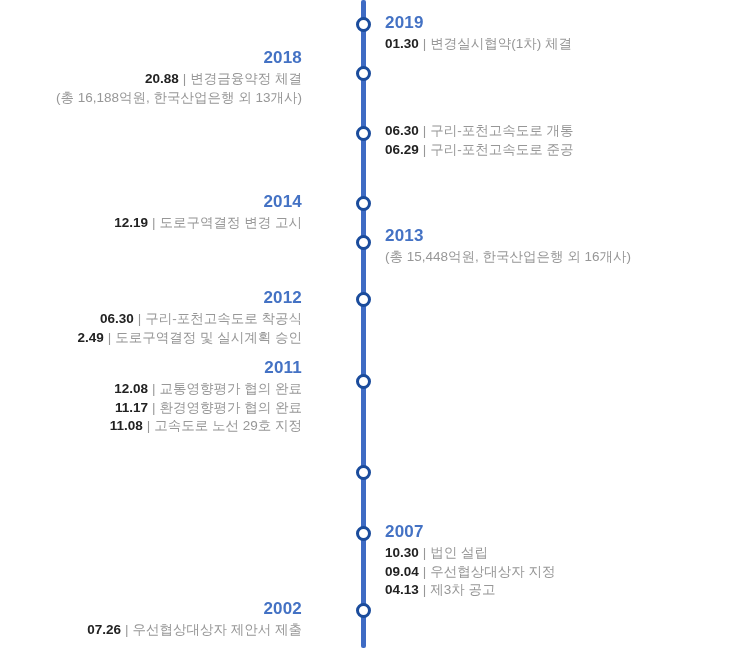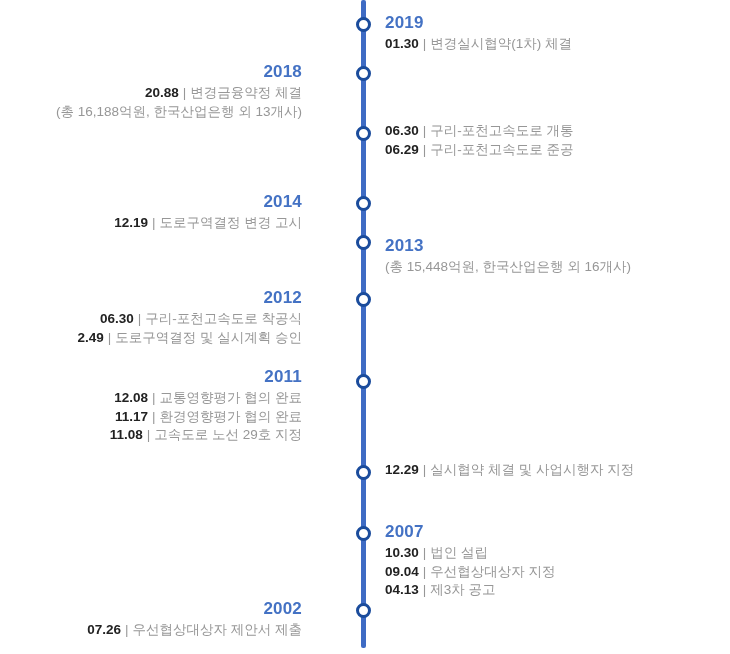--- a/index.html
+++ b/index.html
@@ -67,56 +67,55 @@
 
 <div class="stage">
   <div class="tl-line"></div>
   <div id="entries">
       <div class="tl-node" style="top: 16.5px;"></div>
       <div class="entry right" style="top: 13px;">
         <div class="year">2019</div>
         <div class="event-row"><span class="date">01.30</span><span class="sep">|</span><span class="txt">변경실시협약(1차) 체결</span></div>
       </div>
       <div class="tl-node" style="top: 65.5px;"></div>
-      <div class="entry left" style="top: 62px;">
+      <div class="entry left" style="top: 48px;">
         <div class="year">2018</div>
         <div class="event-row"><span class="date">20.88</span><span class="sep">|</span><span class="txt">변경금융약정 체결</span></div>
         <div class="note">(총 16,188억원, 한국산업은행 외 13개사)</div>
       </div>
       <div class="tl-node" style="top: 125.5px;"></div>
       <div class="entry right" style="top: 122px;">
         <div class="event-row"><span class="date">06.30</span><span class="sep">|</span><span class="txt">구리-포천고속도로 개통</span></div>
         <div class="event-row"><span class="date">06.29</span><span class="sep">|</span><span class="txt">구리-포천고속도로 준공</span></div>
       </div>
       <div class="tl-node" style="top: 195.5px;"></div>
       <div class="entry left" style="top: 192px;">
         <div class="year">2014</div>
         <div class="event-row"><span class="date">12.19</span><span class="sep">|</span><span class="txt">도로구역결정 변경 고시</span></div>
       </div>
       <div class="tl-node" style="top: 234.5px;"></div>
-      <div class="entry right" style="top: 236px;">
+      <div class="entry right" style="top: 226px;">
         <div class="year">2013</div>
         <div class="note">(총 15,448억원, 한국산업은행 외 16개사)</div>
       </div>
       <div class="tl-node" style="top: 291.5px;"></div>
       <div class="entry left" style="top: 288px;">
         <div class="year">2012</div>
         <div class="event-row"><span class="date">06.30</span><span class="sep">|</span><span class="txt">구리-포천고속도로 착공식</span></div>
         <div class="event-row"><span class="date">2.49</span><span class="sep">|</span><span class="txt">도로구역결정 및 실시계획 승인</span></div>
       </div>
       <div class="tl-node" style="top: 373.5px;"></div>
-      <div class="entry left" style="top: 367px;">
+      <div class="entry left" style="top: 358px;">
         <div class="year">2011</div>
         <div class="event-row"><span class="date">12.08</span><span class="sep">|</span><span class="txt">교통영향평가 협의 완료</span></div>
         <div class="event-row"><span class="date">11.17</span><span class="sep">|</span><span class="txt">환경영향평가 협의 완료</span></div>
         <div class="event-row"><span class="date">11.08</span><span class="sep">|</span><span class="txt">고속도로 노선 29호 지정</span></div>
       </div>
       <div class="tl-node" style="top: 464.5px;"></div>
       <div class="entry right" style="top: 461px;">
-        <div class="event-row"><span class="date">12.29</span><span class="sep">|</span><span class="txt">실시협약 체결 및 사업시행자 지정</span></div>
       </div>
       <div class="tl-node" style="top: 525.5px;"></div>
       <div class="entry right" style="top: 522px;">
         <div class="year">2007</div>
         <div class="event-row"><span class="date">10.30</span><span class="sep">|</span><span class="txt">법인 설립</span></div>
         <div class="event-row"><span class="date">09.04</span><span class="sep">|</span><span class="txt">우선협상대상자 지정</span></div>
         <div class="event-row"><span class="date">04.13</span><span class="sep">|</span><span class="txt">제3차 공고</span></div>
       </div>
       <div class="tl-node" style="top: 602.5px;"></div>
       <div class="entry left" style="top: 599px;">

